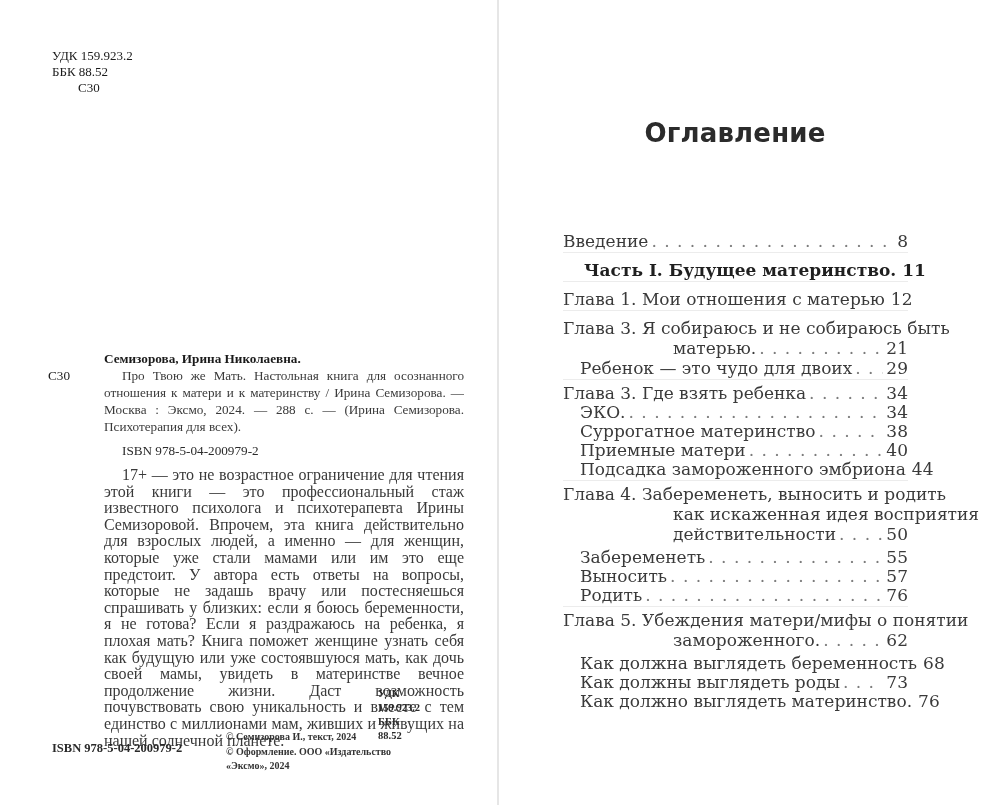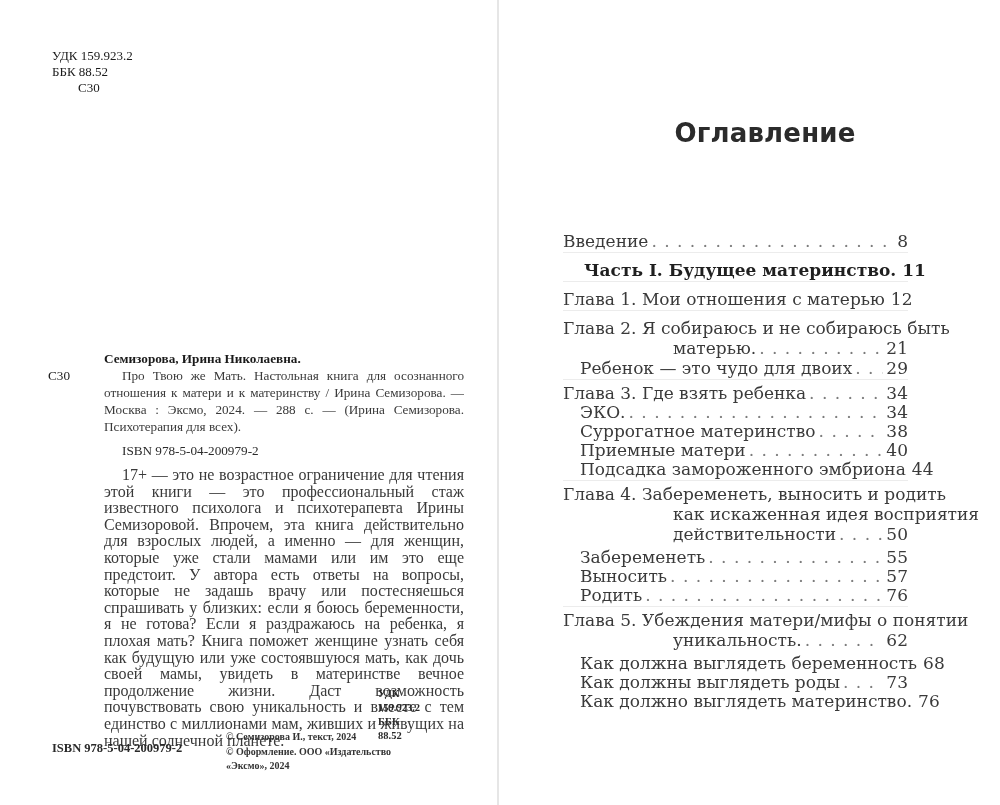--- a/index.html
+++ b/index.html
@@ -22,21 +22,21 @@
   .desc-code { width: 56px; flex: none; }
   .desc-text { flex: 1; text-align: justify; text-indent: 18px; color: #3a3a3a; }
   .isbn1 { padding-left: 56px; margin-top: 7px; padding-left: 74px; color: #2a2a2a; }
   .annotation { position: absolute; left: 104px; top: 467px; width: 360px; font-size: 16px; line-height: 16.6px; text-align: justify; color: #3a3a3a; }
   .annotation p { margin: 0; text-indent: 18px; }
   .classif2 { position: absolute; left: 378px; top: 687px; font-size: 10.5px; line-height: 14px; font-weight: bold; color: #2a2a2a; }
   .isbn2 { position: absolute; left: 52px; top: 741px; font-size: 12.5px; font-weight: bold; color: #2a2a2a; }
   .copyright { position: absolute; left: 226px; top: 730px; font-size: 10px; line-height: 14.5px; font-weight: bold; color: #333; }
 
   
-  .toc-title { position: absolute; left: 500px; width: 470px; top: 118px; text-align: center; font-family: "DejaVu Sans", sans-serif; font-weight: bold; font-size: 26px; color: #2b2b2b; letter-spacing: 0.2px; padding-left: 30px; }
+  .toc-title { position: absolute; left: 500px; width: 470px; top: 118px; text-align: center; font-family: "DejaVu Sans", sans-serif; font-weight: bold; font-size: 26px; color: #2b2b2b; letter-spacing: 0.2px; }
   .toc { position: absolute; left: 563px; top: 231px; width: 345px; font-family: "DejaVu Serif", "Liberation Serif", serif; font-size: 17px; color: #3a3a3a; }
   .entry { display: flex; align-items: flex-end; white-space: nowrap; }
   .entry .t { flex: none; }
   .entry .dots { flex: 1; overflow: hidden; margin: 0 3px; letter-spacing: 4.3px; color: #7a7a7a; }
   .entry .dots::after { content: ". . . . . . . . . . . . . . . . . . . . . . . . . . . . . . . . . . . . . . . . . . . . . . . . . . . . . . . . . . . . . ."; letter-spacing: 0; word-spacing: 2px; }
   .entry .p { flex: none; }
   .entry.bold { font-weight: bold; color: #1f1f1f; margin-left: 21px; }
   .line1 { line-height: 20px; }
   .sub { padding-left: 17px; text-align: right; }
   .cont { padding-left: 110px; }
@@ -104,21 +104,21 @@
   <div class="gap"></div>
   <div class="entry line1">
     <span class="t">Глава 1. Мои отношения с матерью</span>
     <span class="dots"></span>
     <span class="p">12</span>
   </div>
   <div class="sep"></div>
   <div class="gap"></div>
   <div>
     <div class="entry line1">
-        <span class="t">Глава 2. Я собираюсь и не собираюсь быть</span>
+        <span class="t">Глава 3. Я собираюсь и не собираюсь быть</span>
       </div>
     <div class="entry line1 cont">
       <span class="t">матерью.</span>
       <span class="dots"></span>
       <span class="p">21</span>
     </div>
   </div>
   <div class="entry line1 sub">
     <span class="t">Ребенок — это чудо для двоих</span>
     <span class="dots"></span>
@@ -179,21 +179,21 @@
     <span class="t">Родить</span>
     <span class="dots"></span>
     <span class="p">76</span>
   </div>
   <div class="sep"></div>
   <div>
     <div class="entry line1">
         <span class="t">Глава 5. Убеждения матери/мифы о понятии</span>
       </div>
     <div class="entry line1 cont">
-      <span class="t">уникальность.</span>
+      <span class="t">замороженного.</span>
       <span class="dots"></span>
       <span class="p">62</span>
     </div>
   </div>
   <div class="gap"></div>
   <div class="entry sl sub">
     <span class="t">Как должна выглядеть беременность</span>
     <span class="dots"></span>
     <span class="p">68</span>
   </div>

